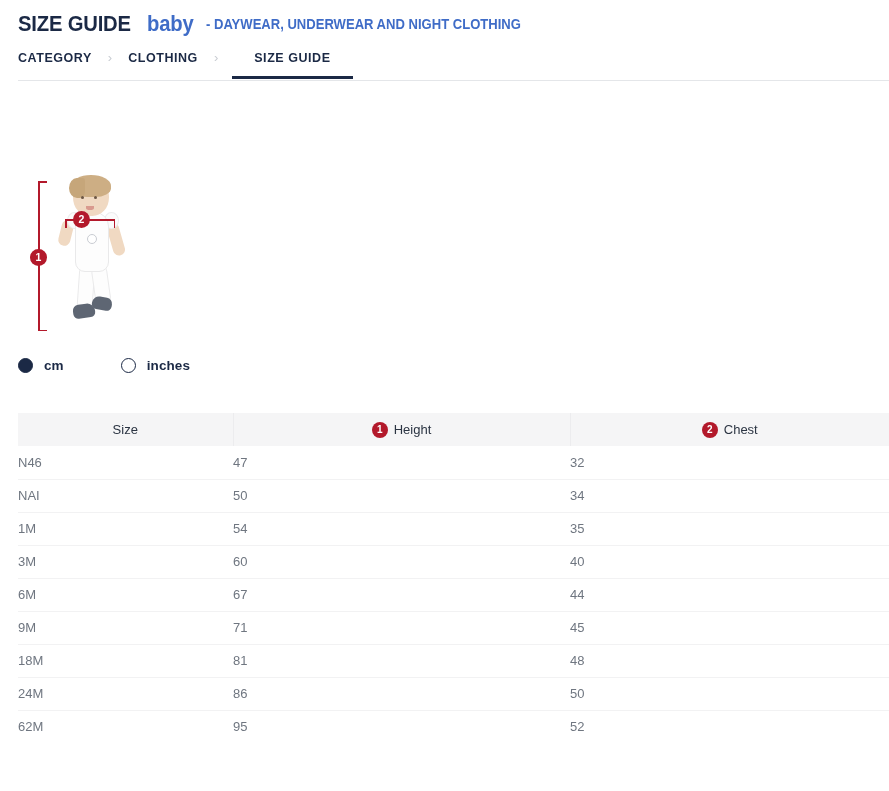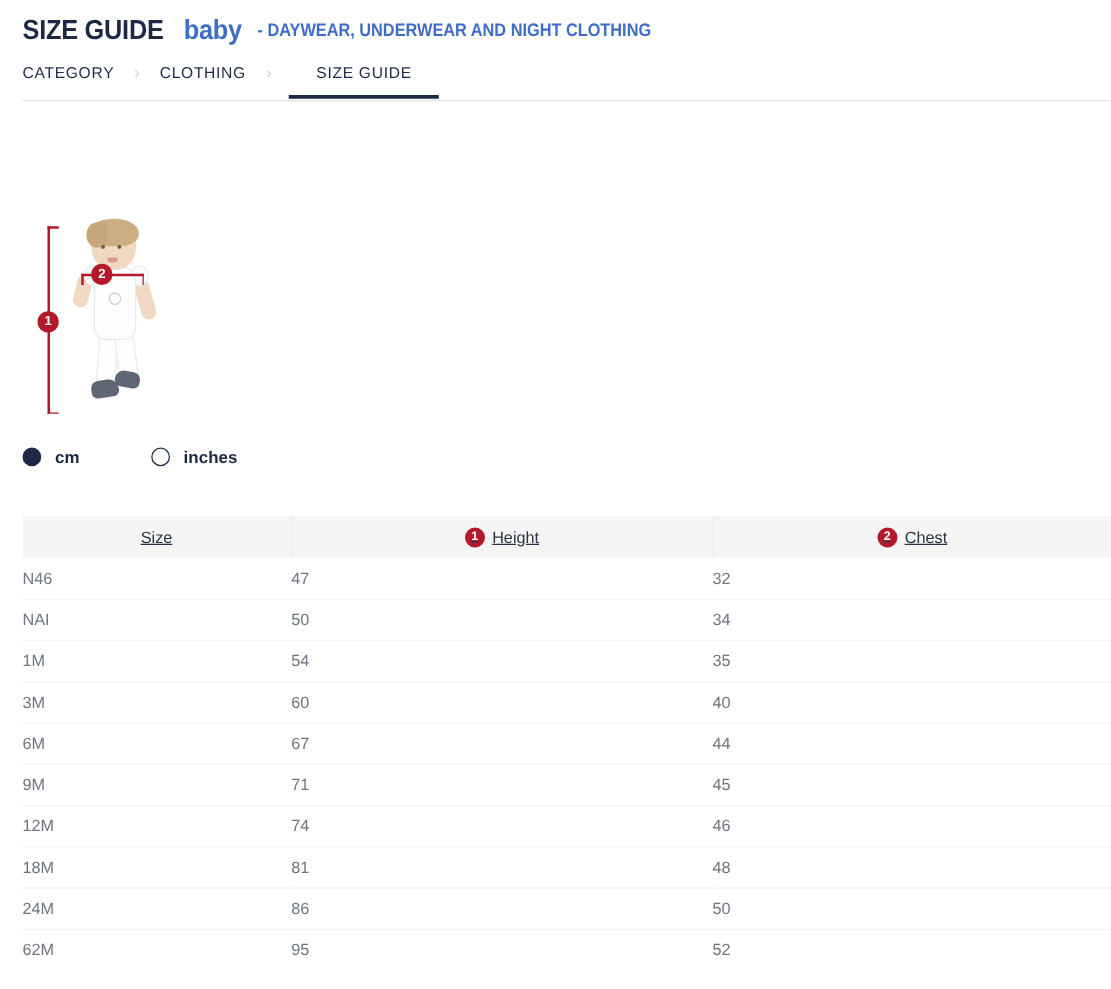--- a/index.html
+++ b/index.html
@@ -65,21 +65,21 @@
     margin-top: 13px;
     margin-left: 18px;
     margin-right: 0;
     height: 33px;
     border-bottom: 1px solid #e4e6e9;
     display: flex;
     align-items: flex-start;
   }
   .tab {
     font-size: 12.5px;
-    font-weight: 400;
+    font-weight: 700;
     letter-spacing: 0.55px;
     color: #1b2945;
     padding: 3px 0 11px 0;
     cursor: pointer;
     position: relative;
     white-space: nowrap;
   }
   .tab.active {
     border-bottom: 3px solid #1b2945;
     padding-left: 22px;
@@ -334,21 +334,20 @@
   .size-table thead th {
     background: #f5f5f6;
     height: 33px;
     font-size: 13px;
     font-weight: 400;
     color: #2b3442;
     text-align: center;
     border-right: 1px solid #ececee;
     padding: 0;
     vertical-align: middle;
-    text-decoration: underline;
   }
   .size-table thead th:last-child { border-right: none; }
   .th-inner {
     display: flex;
     align-items: center;
     justify-content: center;
     gap: 6px;
   }
   .badge-th {
     width: 16px;
@@ -480,25 +479,20 @@
         <td class="col-size">6M</td>
         <td class="col-height">67</td>
         <td class="col-chest">44</td>
       </tr>
       <tr>
         <td class="col-size">9M</td>
         <td class="col-height">71</td>
         <td class="col-chest">45</td>
       </tr>
       <tr>
-        <td class="col-size">12M</td>
-        <td class="col-height">74</td>
-        <td class="col-chest">46</td>
-      </tr>
-      <tr>
         <td class="col-size">18M</td>
         <td class="col-height">81</td>
         <td class="col-chest">48</td>
       </tr>
       <tr>
         <td class="col-size">24M</td>
         <td class="col-height">86</td>
         <td class="col-chest">50</td>
       </tr>
       <tr>

